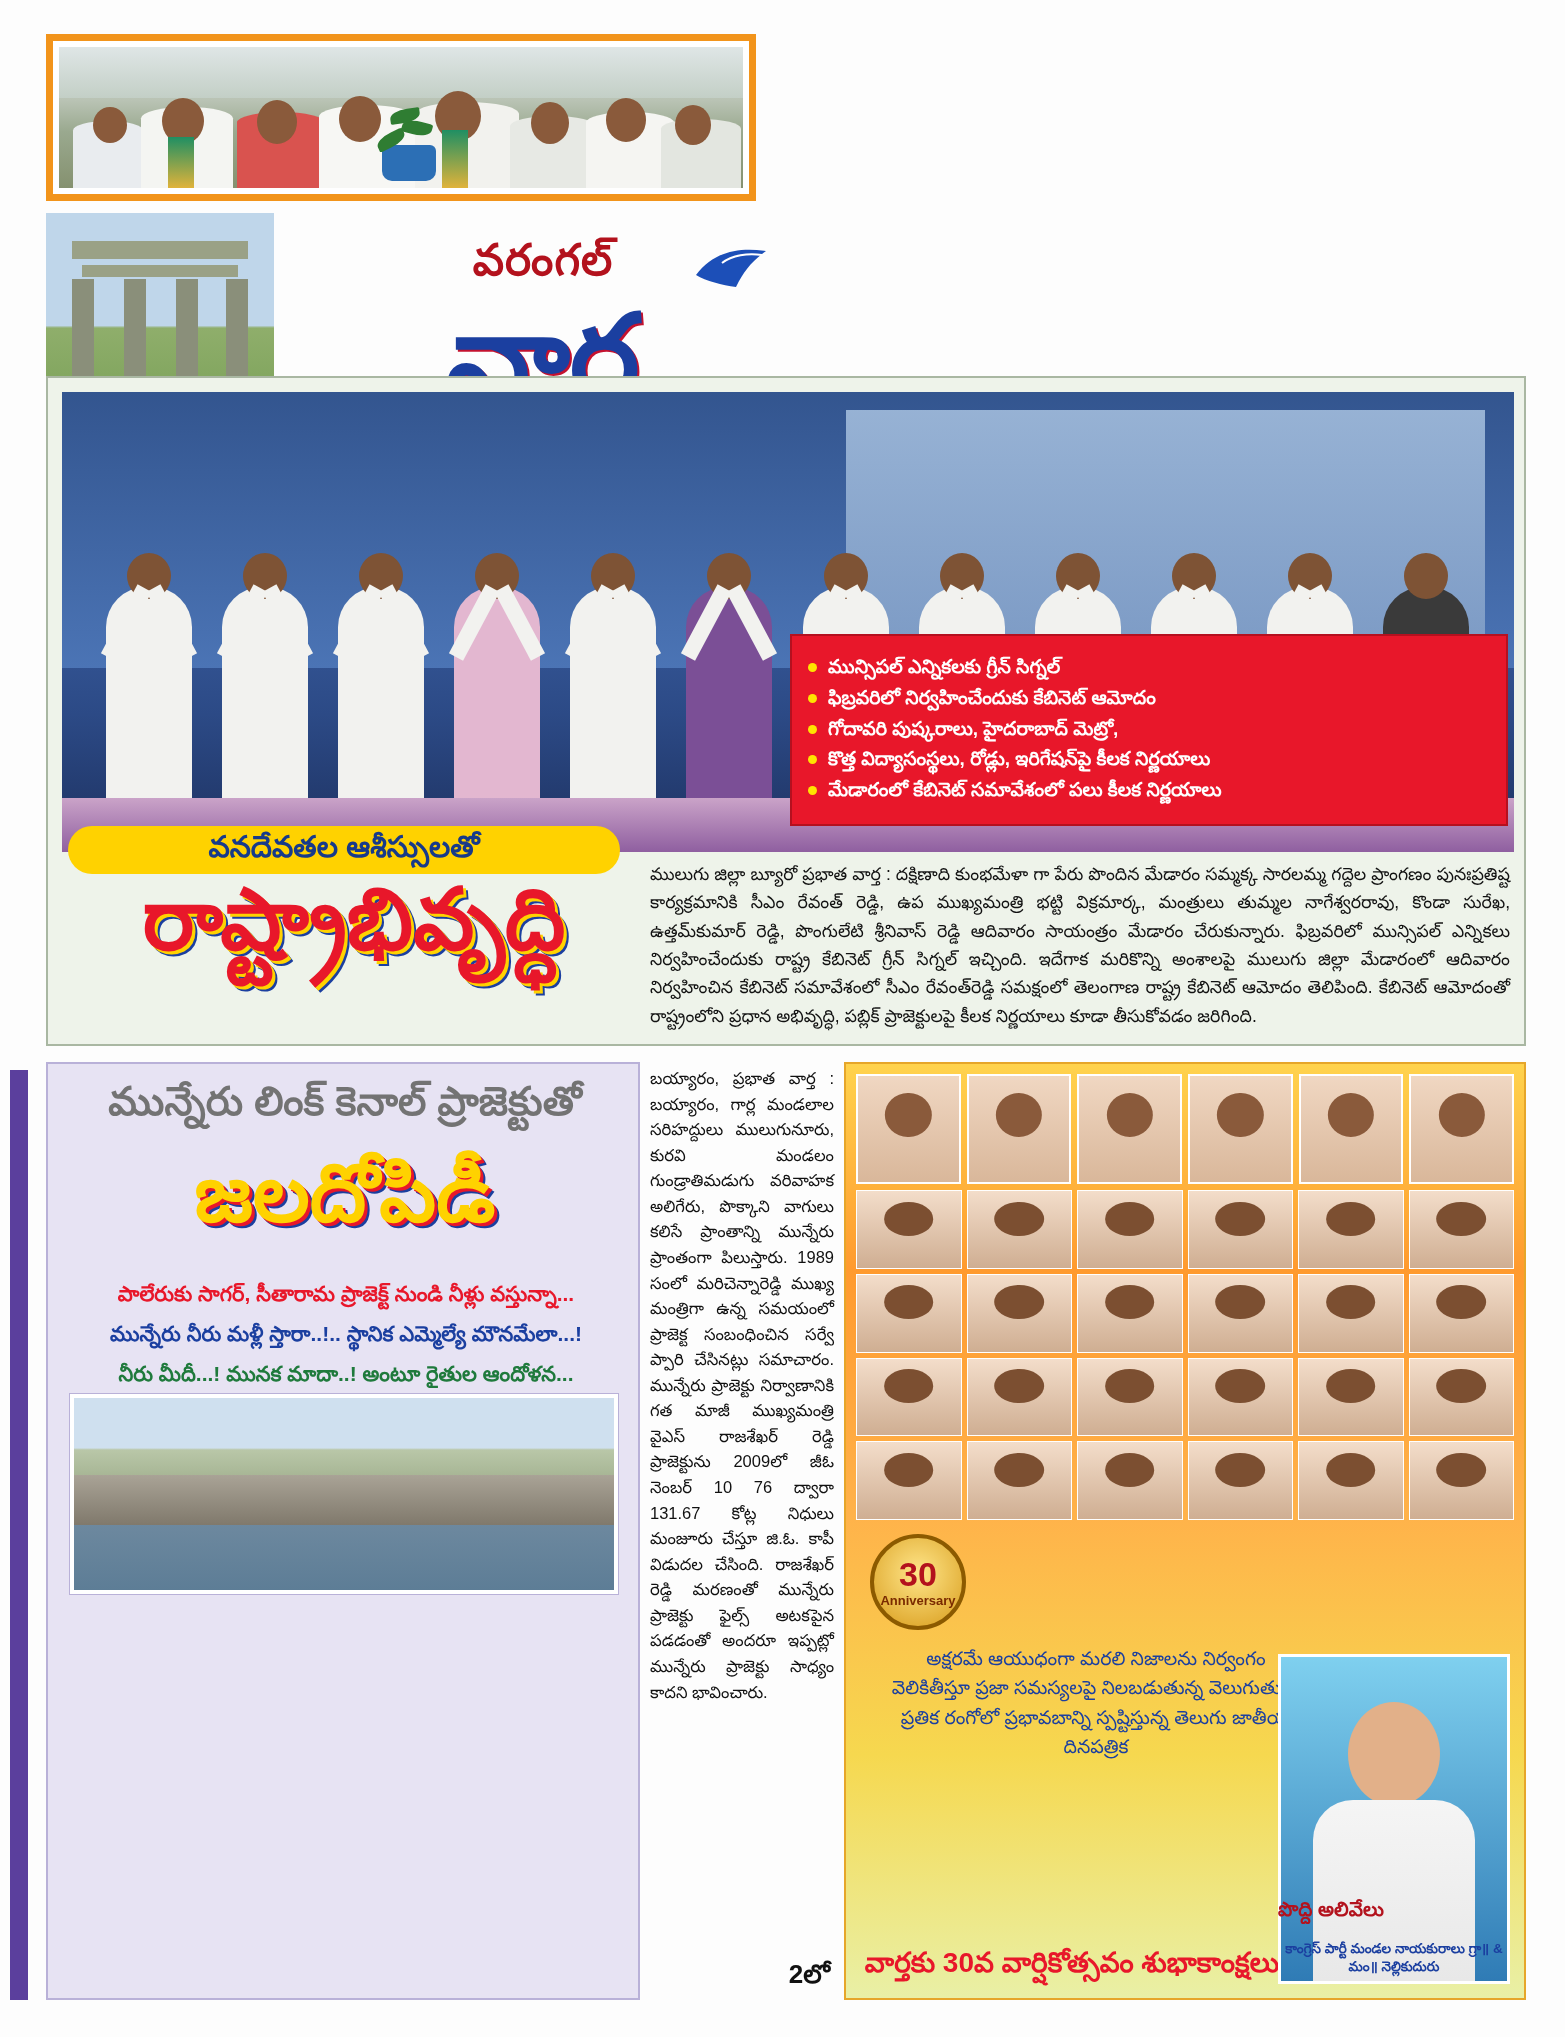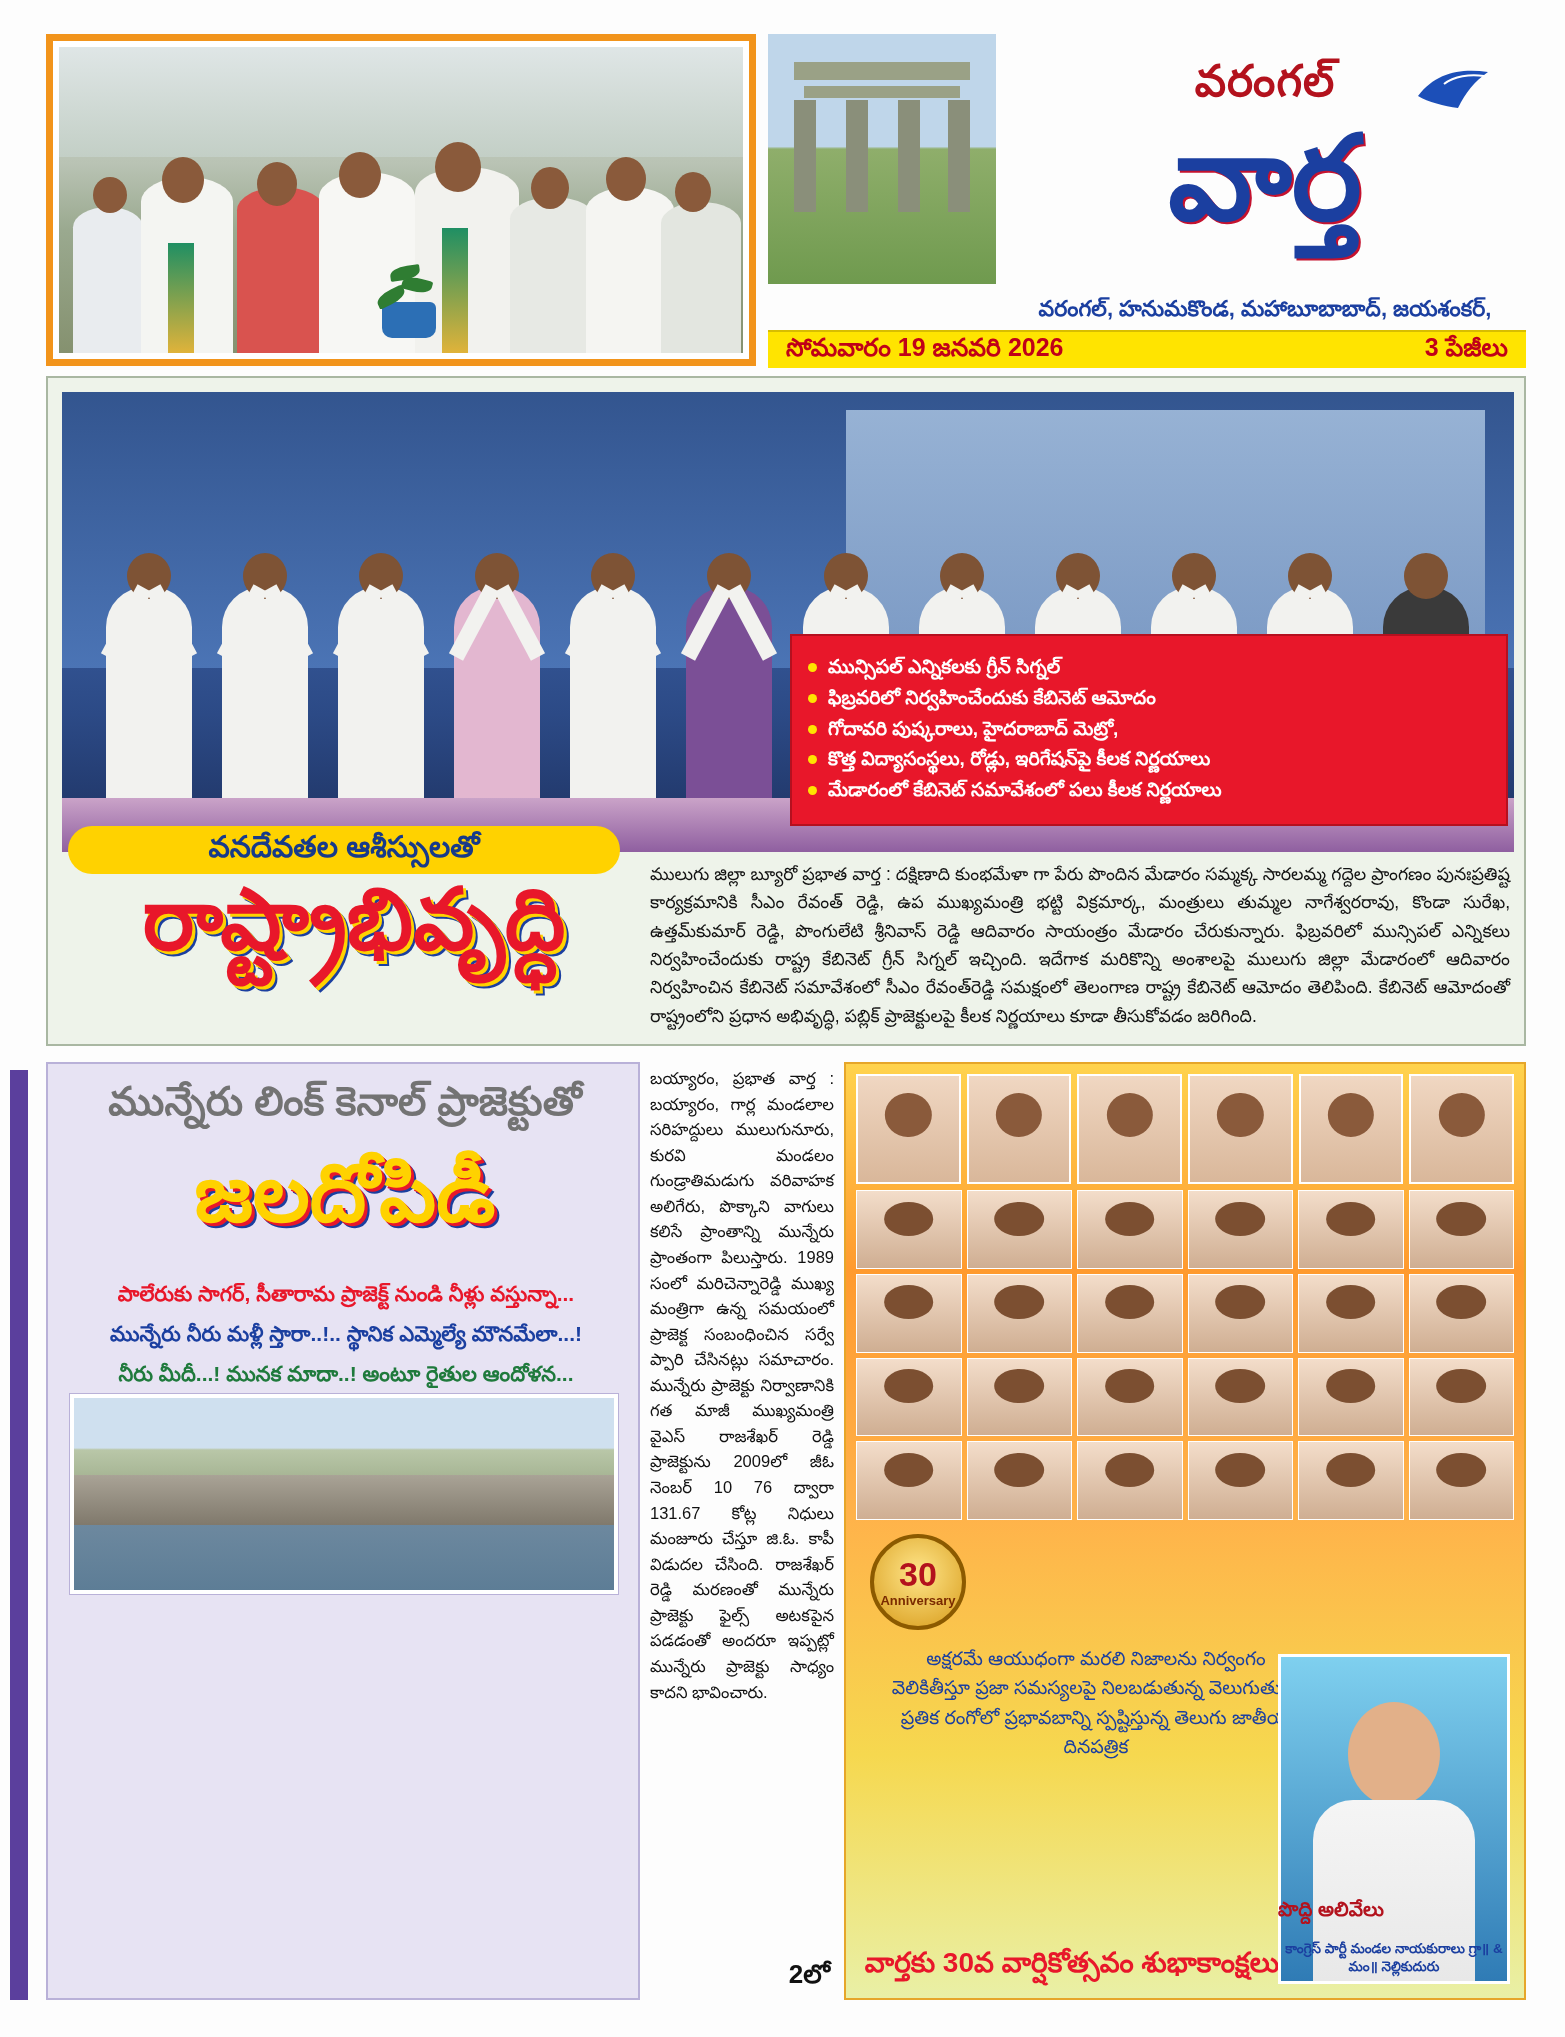--- a/index.html
+++ b/index.html
@@ -12,21 +12,21 @@
     overflow:hidden;
   }
   .page {
     position:absolute; left:0; top:0; width:1565px; height:2037px;
     background:#fdfdfd;
   }
 
   
   .masthead {
     position:absolute; left:46px; top:34px; width:1480px; height:332px;
-    display:flex; gap:12px;
+    display:flex; gap:12px;flex-direction:column;
   }
   .lead-photo-frame {
     width:710px; height:332px;
     border:7px solid #f2941b;
     background:#fff; padding:6px;
   }
   .lead-photo {
     width:100%; height:100%;
     background:
       linear-gradient(180deg,#cfd8d0 0%, #b9c3b4 38%, #9aa98f 60%, #85916f 100%);

